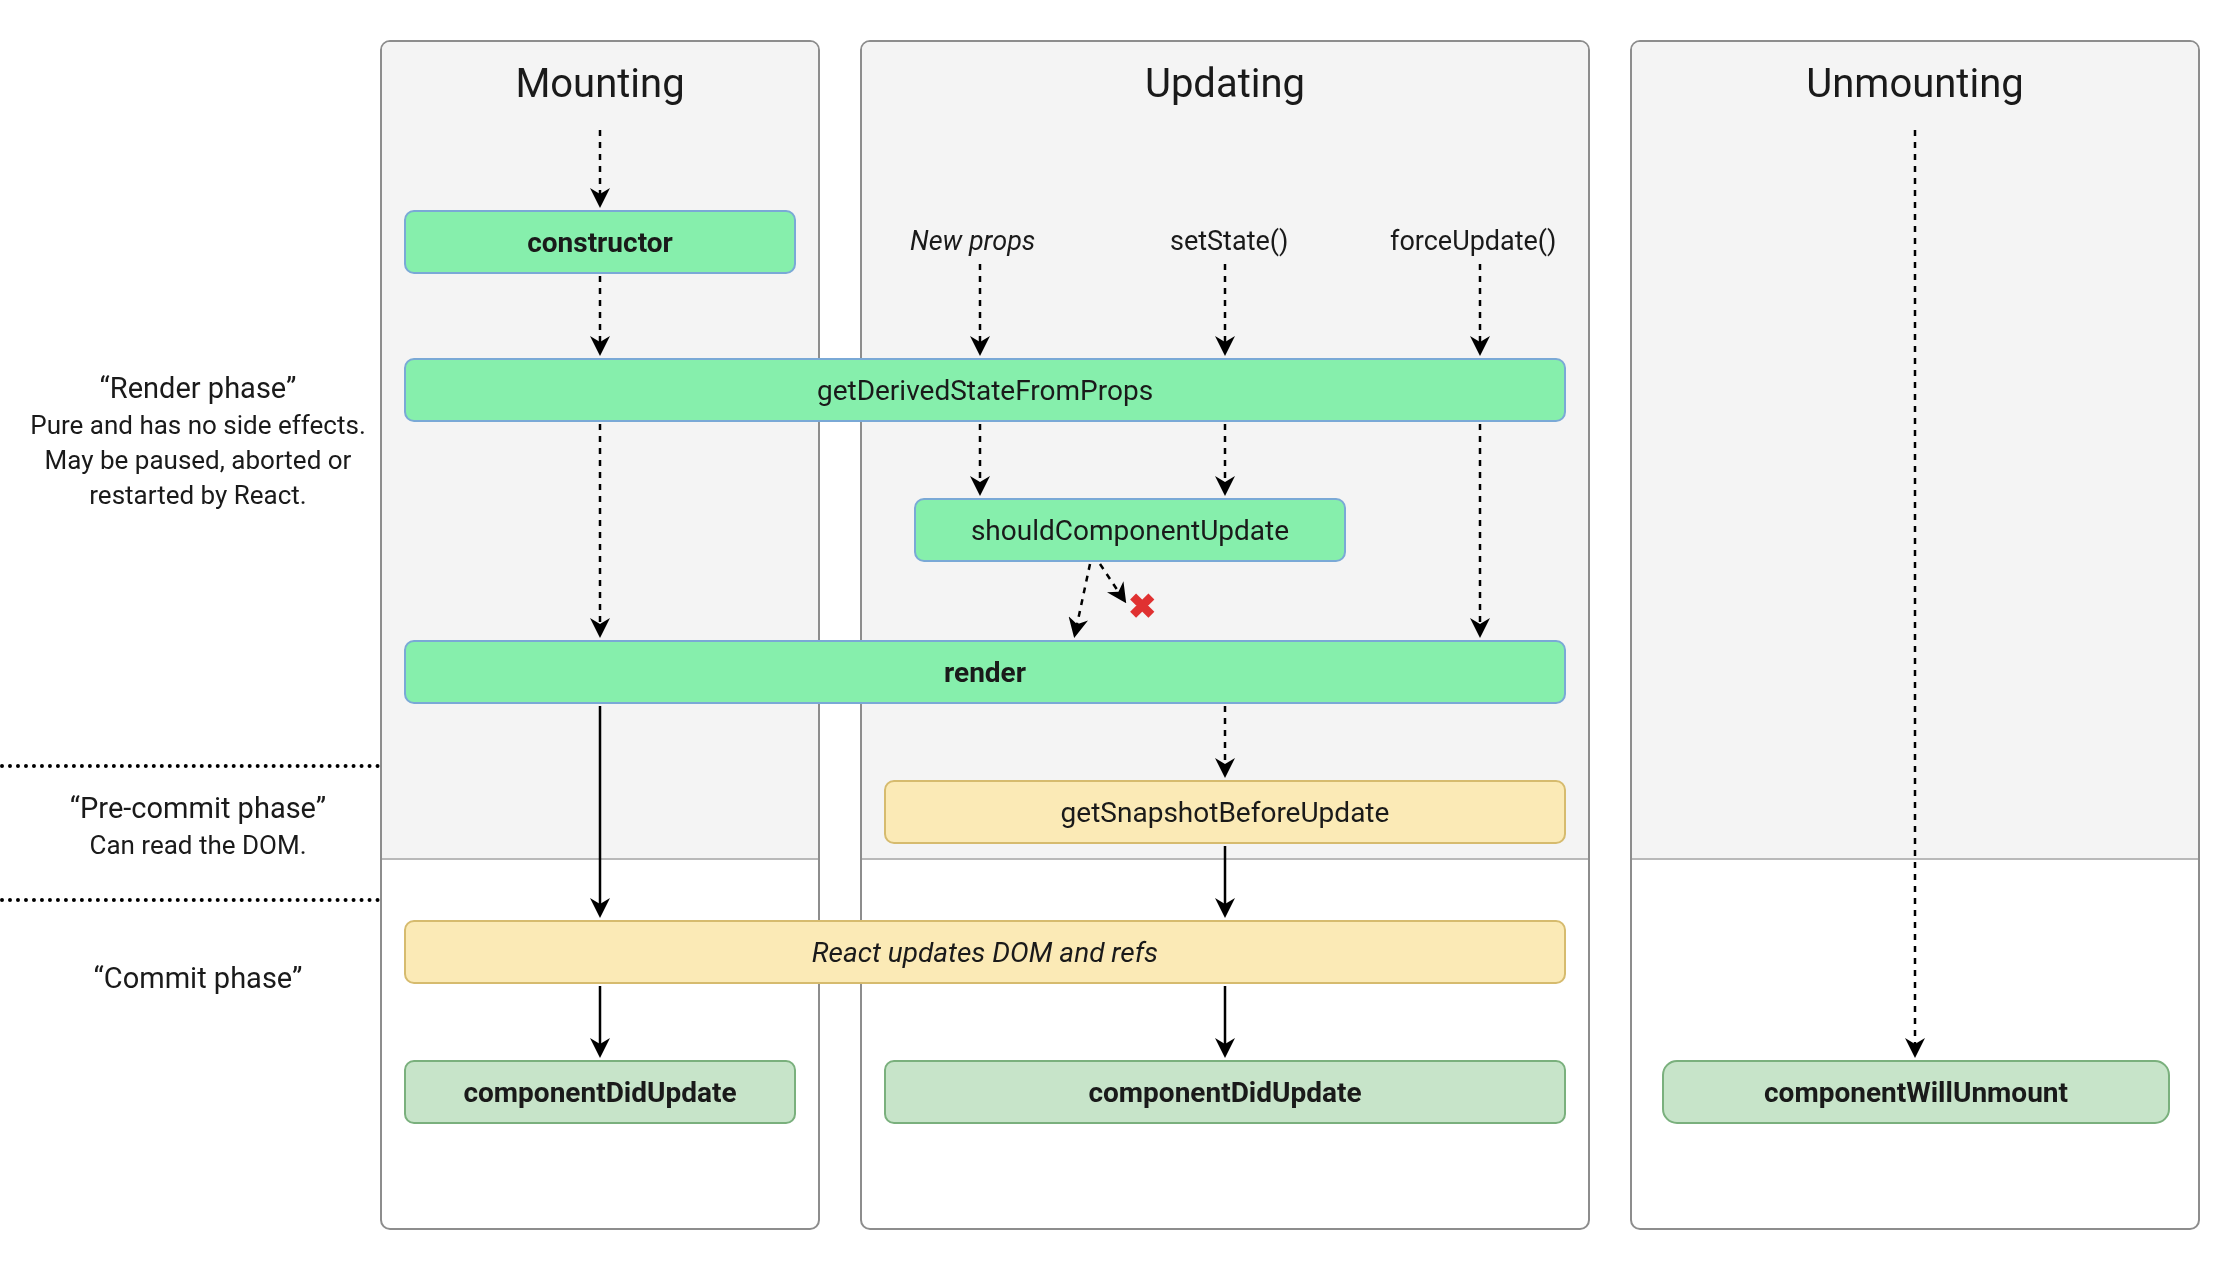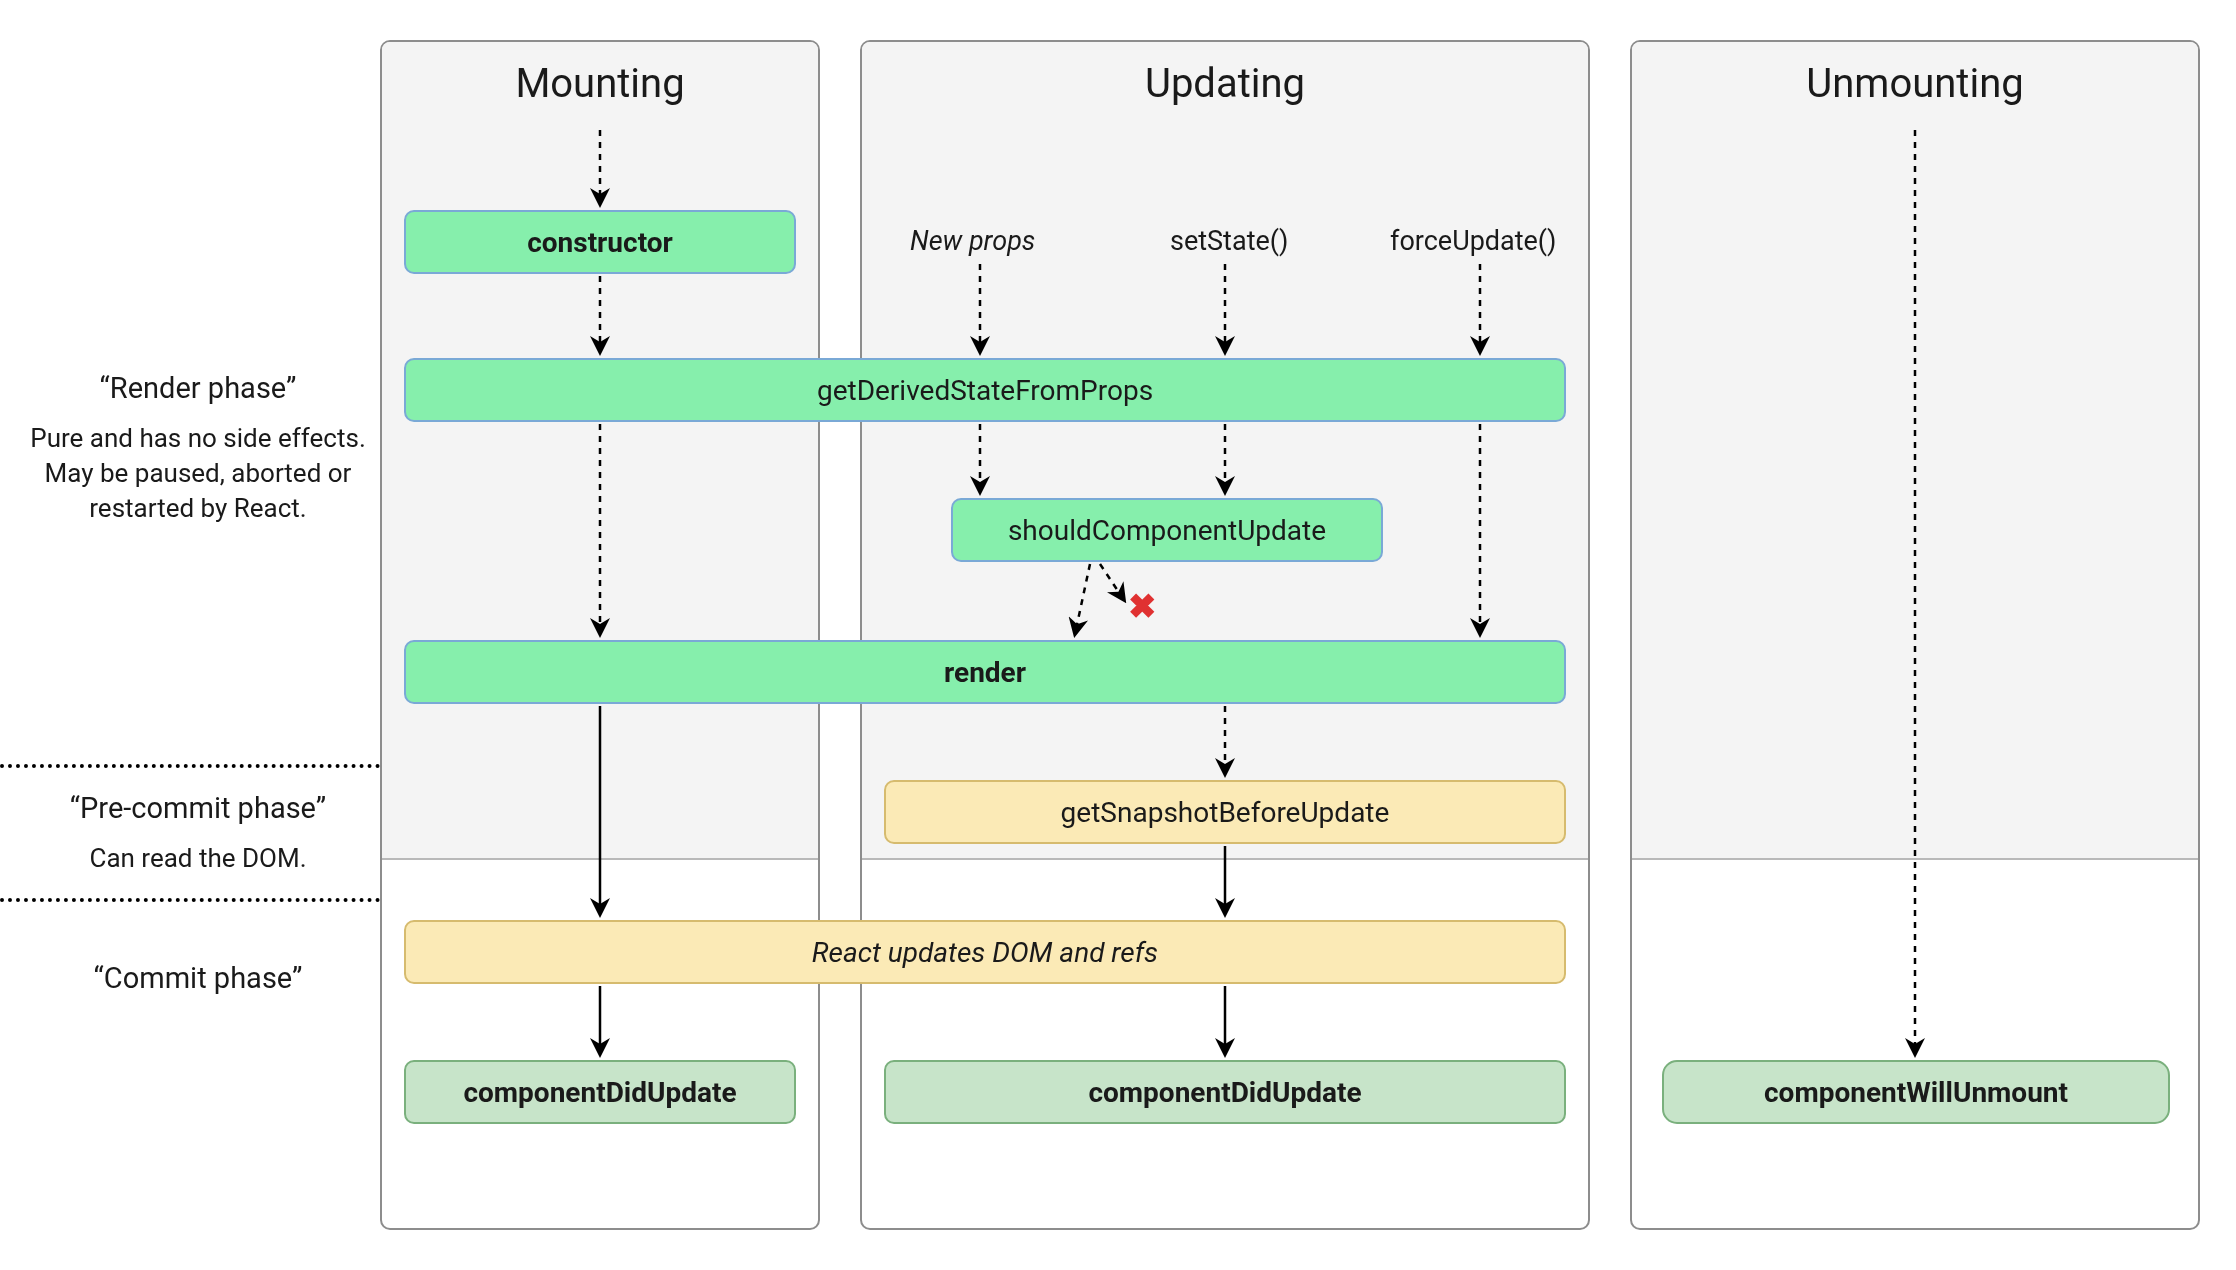--- a/index.html
+++ b/index.html
@@ -11,21 +11,21 @@
   }
   .canvas {
     position: relative;
     width: 2236px;
     height: 1270px;
   }
 
   
   .phase-labels { position: absolute; left: 0; width: 380px; padding-left: 8px; }
   .phase-title  { font-size: 29px; text-align: center; line-height: 1.25; }
-  .phase-desc   { font-size: 26px; text-align: center; line-height: 1.35; margin-top: 15px; color: #1a1a1a; }
+  .phase-desc   { font-size: 26px; text-align: center; line-height: 1.35; margin-top: 2px; color: #1a1a1a; }
 
   
   .dotted {
     position: absolute;
     left: 0;
     width: 380px;
     border-top: 4px dotted #000;
     height: 0;
   }
 
@@ -138,21 +138,21 @@
 
   <div class="col" style="left:1630px; width:570px;">
     <div class="render-band"></div>
     <div class="col-header">Unmounting</div>
   </div>
 
   <div class="box blue bold" style="left:404px; top:210px; width:392px;">constructor</div>
 
   <div class="box blue" style="left:404px; top:358px; width:1162px;">getDerivedStateFromProps</div>
 
-  <div class="box blue" style="left:951px; top:498px; width:432px;">shouldComponentUpdate</div>
+  <div class="box blue" style="left:914px; top:498px; width:432px;">shouldComponentUpdate</div>
 
   <div class="box blue bold" style="left:404px; top:640px; width:1162px;">render</div>
 
   <div class="box yellow" style="left:884px; top:780px; width:682px;">getSnapshotBeforeUpdate</div>
 
   <div class="box yellow italic" style="left:404px; top:920px; width:1162px;">React updates DOM and refs</div>
 
   <div class="box green bold" style="left:404px; top:1060px; width:392px;">componentDidUpdate</div>
 
   <div class="box green bold" style="left:884px; top:1060px; width:682px;">componentDidUpdate</div>

